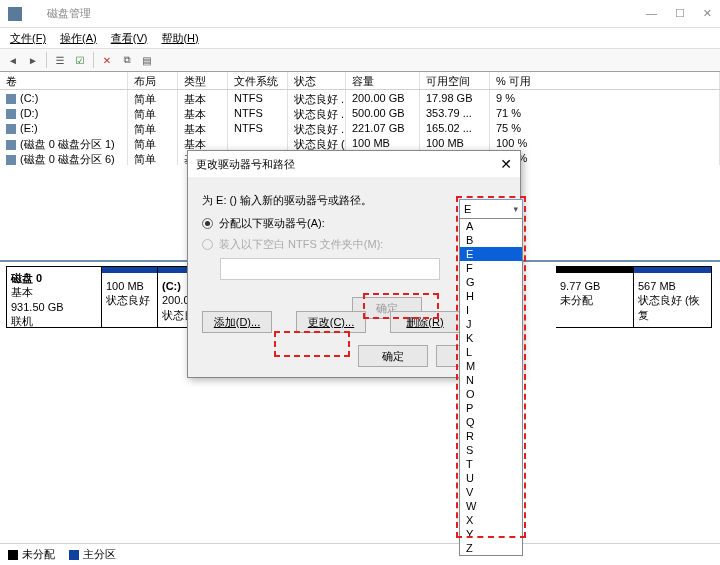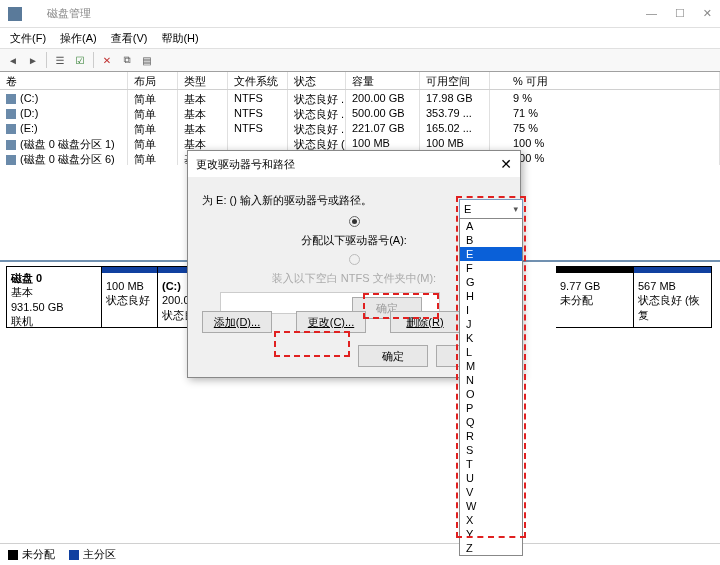--- a/index.html
+++ b/index.html
@@ -3,46 +3,46 @@
 <meta charset="utf-8">
 <style>
 * { box-sizing: border-box; margin: 0; padding: 0; font-family: "Microsoft YaHei", "Segoe UI", sans-serif; font-size: 11px; }
 body { width: 720px; height: 565px; background: #fff; overflow: hidden; position: relative; }
 .titlebar { height: 28px; background: #fff; display: flex; align-items: center; padding: 0 8px; border-bottom: 1px solid #e0e0e0; }
 .titlebar .icon { width: 14px; height: 14px; background: #5a7a9a; margin-right: 6px; }
 .titlebar .title { flex: 1; color: #888; margin-left: 19px; }
 .winbtns { display: flex; gap: 18px; color: #888; }
 .winbtns span { cursor: default; }
 .menubar { height: 20px; display: flex; align-items: center; padding: 0 4px; gap: 2px; }
-.menubar span { padding: 2px 6px; }
+.menubar span { padding: 2px 6px; text-decoration: underline; }
 .toolbar { height: 24px; border-top: 1px solid #e0e0e0; border-bottom: 1px solid #a0a0a0; display: flex; align-items: center; padding: 0 4px; gap: 2px; background: #f8f8f8; }
 .tbtn { width: 18px; height: 18px; display: flex; align-items: center; justify-content: center; font-size: 10px; color: #555; }
 .tbsep { width: 1px; height: 16px; background: #ccc; margin: 0 2px; }
 .table-head { height: 18px; background: #fff; border-bottom: 1px solid #d0d0d0; display: flex; }
 .th, .td { border-right: 1px solid #e0e0e0; padding: 2px 6px; overflow: hidden; white-space: nowrap; }
 .th { background: #fff; }
-.col-vol { width: 128px; } .col-layout { width: 50px; } .col-type { width: 50px; } .col-fs { width: 60px; } .col-status { width: 58px; } .col-cap { width: 74px; } .col-free { width: 70px; } .col-pct { width: 60px; flex:1;margin-left:17px; }
+.col-vol { width: 128px; } .col-layout { width: 50px; } .col-type { width: 50px; } .col-fs { width: 60px; } .col-status { width: 58px; } .col-cap { width: 74px; } .col-free { width: 70px; } .col-pct { width: 60px; flex:1; }
 .table-body { }
 .tr { height: 15px; display: flex; }
 .tr .td.col-vol::before { content: ""; display: inline-block; width: 10px; height: 10px; background: #6a8aaa; margin-right: 4px; vertical-align: middle; }
 .disk-pane { border-top: 2px solid #7090b0; margin-top: 95px; padding: 4px 6px; display: flex; gap: 0; height: 72px; }
 .disk-label { width: 96px; border: 1px solid #000; padding: 4px; font-size: 10px; line-height: 1.3; }
 .disk-label .dname { font-weight: bold; }
 .part { border: 1px solid #000; border-left: none; padding: 4px; font-size: 10px; position: relative; overflow: hidden; }
 .part .topstripe { position: absolute; top: 0; left: 0; right: 0; height: 6px; background: #1040a0; }
 .part.unalloc .topstripe { background: #000; }
 .part .pbody { margin-top: 8px; line-height: 1.3; }
 .legend { position: absolute; bottom: 0; left: 0; right: 0; height: 22px; border-top: 1px solid #d0d0d0; display: flex; align-items: center; padding: 0 8px; gap: 14px; }
 .legend .sw { width: 10px; height: 10px; display: inline-block; margin-right: 4px; vertical-align: middle; }
 .legend .sw.black { background: #000; } .legend .sw.blue { background: #1040a0; }
 .dialog1 { position: absolute; left: 187px; top: 150px; width: 334px; height: 228px; background: #f0f0f0; border: 1px solid #888; box-shadow: 2px 2px 8px rgba(0,0,0,0.3); }
 .dlg-title { height: 26px; background: #fff; display: flex; align-items: center; padding: 0 8px; justify-content: space-between; }
 .dlg-title .x { font-size: 14px; }
 .dlg-body { padding: 16px 14px; }
-.radio-row { display: flex; align-items: center; margin: 6px 0; gap: 6px; flex-direction: column; }
+.radio-row { display: flex; align-items: center; margin: 6px 0; gap: 6px; }
 .radio { width: 11px; height: 11px; border: 1px solid #666; border-radius: 50%; display: inline-flex; align-items: center; justify-content: center; }
 .radio.checked::after { content: ""; width: 5px; height: 5px; background: #333; border-radius: 50%; }
 .radio.disabled { border-color: #bbb; }
 .disabled-text { color: #aaa; }
 .textbox { width: 220px; height: 22px; background: #fff; border: 1px solid #ccc; margin: 4px 0 0 18px; }
 .dlg2-buttons { position: absolute; bottom: 44px; left: 14px; display: flex; gap: 24px; text-decoration: underline; }
 .dlg2-row2 { position: absolute; bottom: 10px; right: 14px; display: flex; gap: 8px; }
 .btn { height: 22px; min-width: 70px; background: #e8e8e8; border: 1px solid #aaa; display: inline-flex; align-items: center; justify-content: center; padding: 0 10px; }
 .btn.disabled { color: #999; background: #e8e8e8; }
 .combo { position: absolute; left: 459px; top: 199px; width: 64px; height: 20px; background: #fff; border: 1px solid #7a9ac0; display: flex; align-items: center; padding: 0 4px; justify-content: space-between; }

